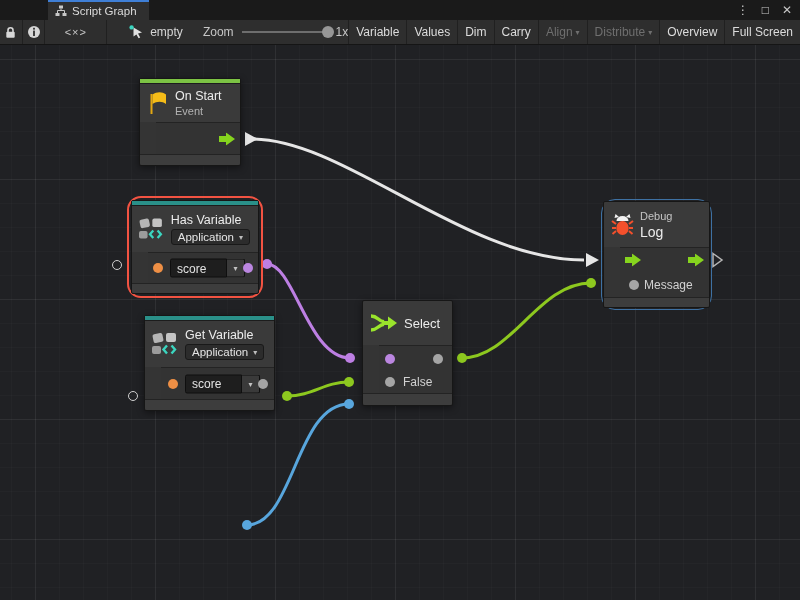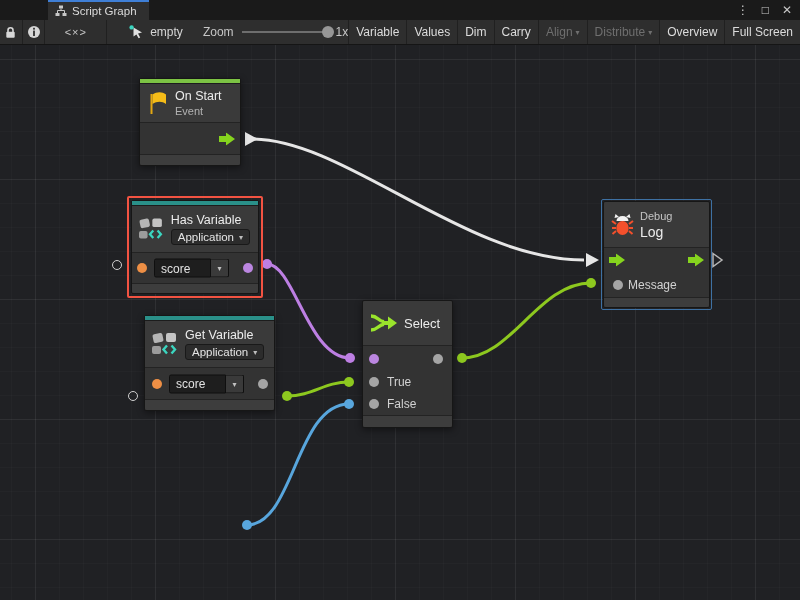--- a/index.html
+++ b/index.html
@@ -43,32 +43,32 @@
               linear-gradient(rgba(255,255,255,0.018) 1px, transparent 1px),
               linear-gradient(90deg, rgba(255,255,255,0.018) 1px, transparent 1px);
             background-size:120px 120px, 120px 120px, 24px 24px, 24px 24px;
             background-position:35px 14px, 35px 14px, 11px 14px, 11px 14px; }
   .wires { position:absolute; left:0; top:0; width:800px; height:555px; }
 
   
   .node { position:absolute; background:#343434; border:1px solid #161616;
           border-radius:2px; box-shadow:0 2px 7px rgba(0,0,0,.45);
           color:#e8e8e8; }
-  .sel-wrap { position:absolute; border-radius:2px; }
+  .sel-wrap { position:absolute; border-radius:14px; }
   .sel-wrap .node { position:relative; left:0; top:0; box-shadow:none; }
   .colorbar { height:5px; border-bottom:1px solid #1c1c1c; }
   .node-header { background:#3a3a3a; display:flex; align-items:center;
                  gap:6px; padding:4px 8px 4px 7px; }
   .hdr-col { display:flex; flex-direction:column; gap:2px; }
   .node-title { font-size:12.5px; color:#ececec; white-space:nowrap; }
   .node-subtitle { font-size:11px; color:#b2b2b2; }
   .node-cat { font-size:11px; color:#c4c4c4; }
   .node-title-big { font-size:14px; color:#ececec; }
   .node-row { position:relative; background:#333333; border-top:1px solid #232323;
-              display:flex; align-items:center; }
+              display:flex; align-items:center;margin-left:16px; }
   .node-footer { background:#3d3d3d; border-top:1px solid #232323;
                  border-radius:0 0 2px 2px; }
   .dot { position:absolute; top:50%; transform:translateY(-50%);
          width:10px; height:10px; border-radius:50%; }
   .dot.small { width:8px; height:8px; }
   .empty-port { position:absolute; width:10px; height:10px; border-radius:50%;
                 border:1.5px solid #cfcfcf; }
   .flow-svg { position:absolute; top:50%; transform:translateY(-50%); }
   .dd { display:inline-flex; align-items:center; gap:5px; background:#2c2c2c;
         border:1px solid #191919; border-radius:3px; padding:1px 6px;
@@ -295,24 +295,20 @@
           <path d="M12,9 h6 V4.5 L27,11 l-9,6.5 V13 h-6 z" fill="#9ae42c"></path>
         </svg>
         <div class="node-title" style="font-size:13px">Select</div>
       </div>
       <div class="node-row" style="height:26px">
         <span class="dot" style="left:6px; background:#bb86e0"></span>
         <span class="dot" style="right:9px; background:#a5a5a5"></span>
       </div>
       <div class="node-row" style="height:22px; border-top:none">
         <span class="dot" style="left:6px; background:#a5a5a5"></span>
-        <span class="port-label">True</span>
-      </div>
-      <div class="node-row" style="height:22px; border-top:none">
-        <span class="dot" style="left:6px; background:#a5a5a5"></span>
         <span class="port-label">False</span>
       </div>
       <div class="node-footer" style="height:12px"></div>
     </div>
 
 
     <div class="sel-wrap" style="left:601px; top:154px; border:1.5px solid #3e71a3; padding:1px">
       <div class="node" style="width:107px">
         <div class="node-header" style="height:45px; border-radius:2px 2px 0 0">
           <svg width="23" height="24" viewBox="0 0 23 24">

